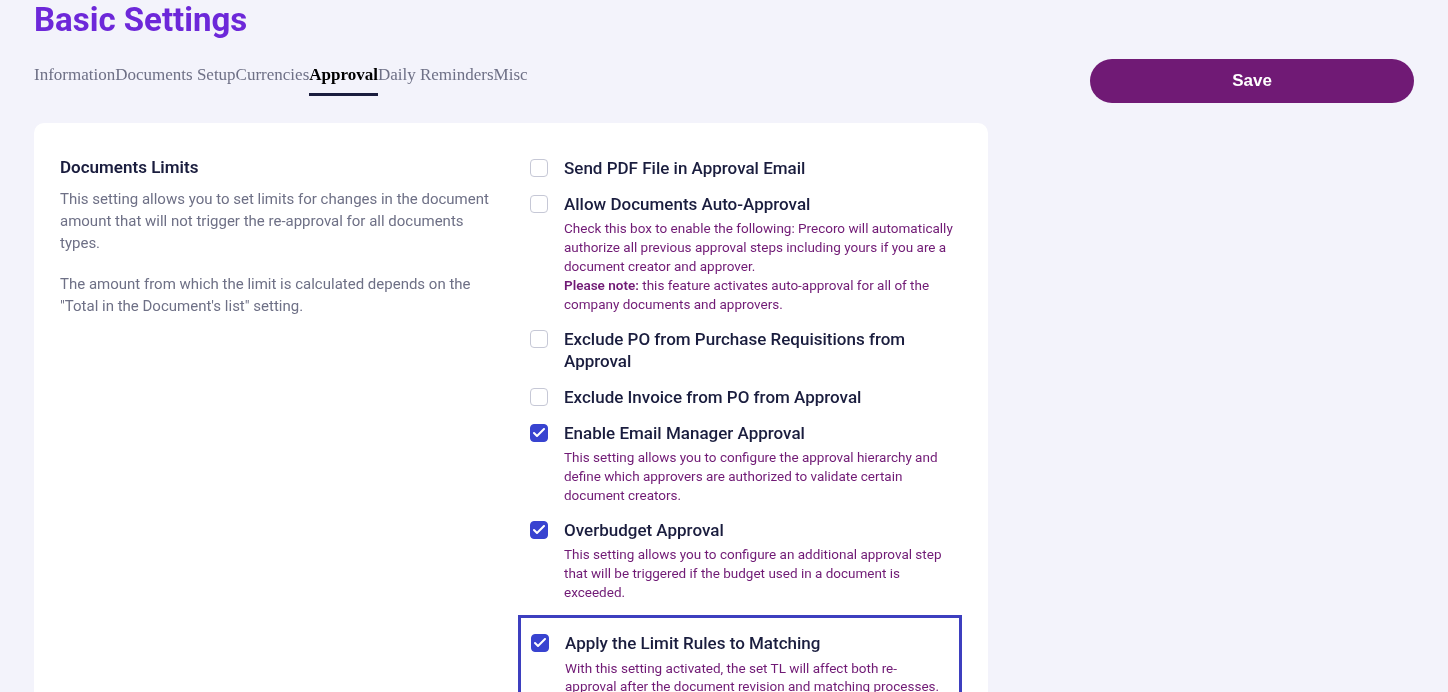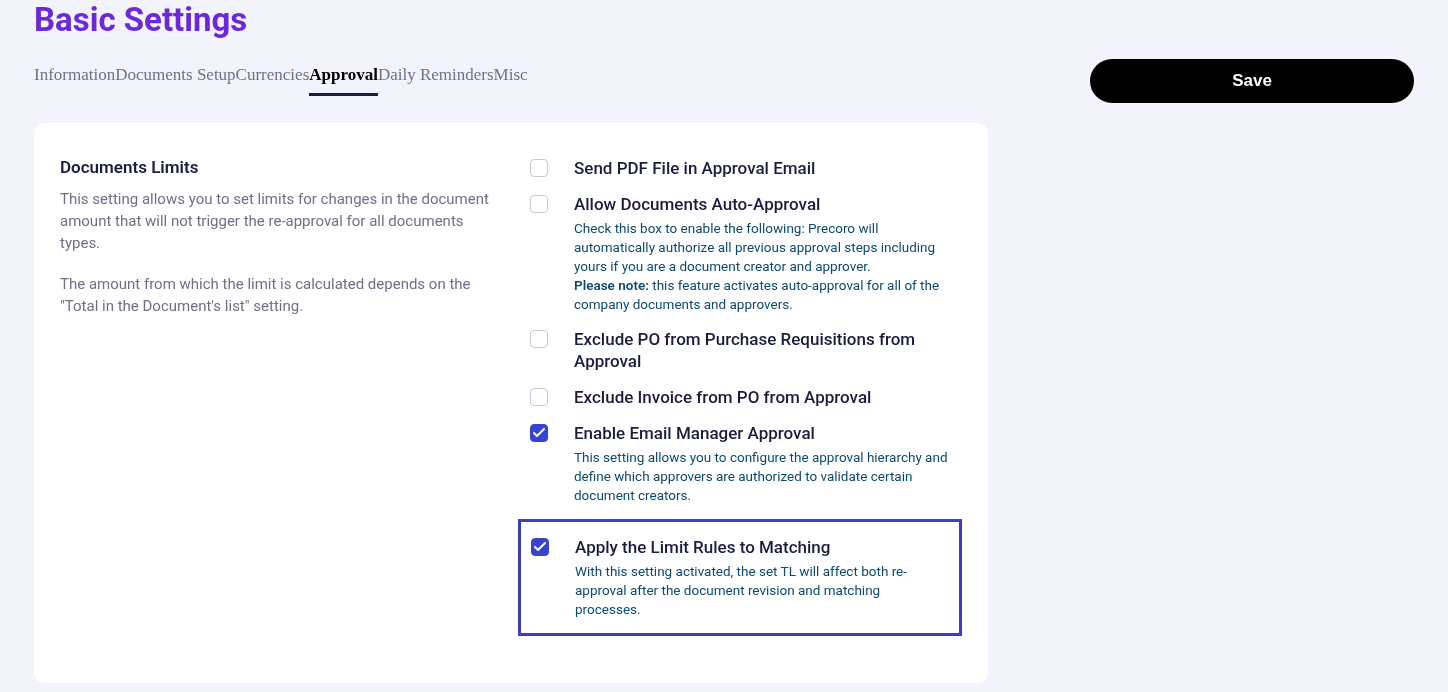--- a/index.html
+++ b/index.html
@@ -39,21 +39,21 @@
     .tab {
       padding-bottom: 8px;
       cursor: pointer;
     }
     .tab.active {
       color: #000000;
       font-weight: 600;
       border-bottom: 3px solid #1a1d3e;
     }
     .save-btn {
-      background: #000000;
+      background: #701a75;
       color: #fff;
       border: none;
       border-radius: 999px;
       font-size: 17px;
       font-weight: 600;
       padding: 12px 0;
       width: 324px;
       text-align: center;
       cursor: pointer;
     }
@@ -84,21 +84,21 @@
     }
     .section-desc {
       font-size: 15px;
       line-height: 1.45;
       color: #6e7086;
       margin-bottom: 20px;
     }
     .check-row {
       display: flex;
       align-items: flex-start;
-      gap: 26px;
+      gap: 16px;
       margin-bottom: 14px;
     }
     .check-box {
       width: 18px;
       height: 18px;
       border: 1.5px solid #c6c8d6;
       border-radius: 4px;
       flex-shrink: 0;
       margin-top: 2px;
       display: flex;
@@ -117,21 +117,21 @@
       display: none;
     }
     .check-label {
       font-size: 17px;
       font-weight: 500;
       color: #1a1d3e;
       line-height: 1.3;
     }
     .check-desc {
       font-size: 13.5px;
-      color: #0c4a6e;
+      color: #701a75;
       line-height: 1.4;
       margin-top: 4px;
     }
     .check-desc .note-label {
       font-weight: 600;
     }
     .highlight-box {
       border: 3px solid #3d3fbf;
       padding: 14px 18px 14px 10px;
       margin-left: -12px;
@@ -215,20 +215,31 @@
             <svg width="12" height="10" viewBox="0 0 12 10">
                 <path d="M1 5 L4 8 L11 1" stroke="#fff" stroke-width="2" fill="none" stroke-linecap="round" stroke-linejoin="round"></path>
               </svg>
           </div>
           <div>
             <div class="check-label">Enable Email Manager Approval</div>
             <div class="check-desc">This setting allows you to configure the approval hierarchy and define which approvers are authorized to validate certain document creators.</div>
           </div>
         </div>
 
+        <div class="check-row">
+          <div class="check-box checked">
+            <svg width="12" height="10" viewBox="0 0 12 10">
+                <path d="M1 5 L4 8 L11 1" stroke="#fff" stroke-width="2" fill="none" stroke-linecap="round" stroke-linejoin="round"></path>
+              </svg>
+          </div>
+          <div>
+            <div class="check-label">Overbudget Approval</div>
+            <div class="check-desc">This setting allows you to configure an additional approval step that will be triggered if the budget used in a document is exceeded.</div>
+          </div>
+        </div>
 
         <div class="highlight-box">
           <div class="check-row">
             <div class="check-box checked">
               <svg width="12" height="10" viewBox="0 0 12 10">
                   <path d="M1 5 L4 8 L11 1" stroke="#fff" stroke-width="2" fill="none" stroke-linecap="round" stroke-linejoin="round"></path>
                 </svg>
             </div>
             <div>
               <div class="check-label">Apply the Limit Rules to Matching</div>

